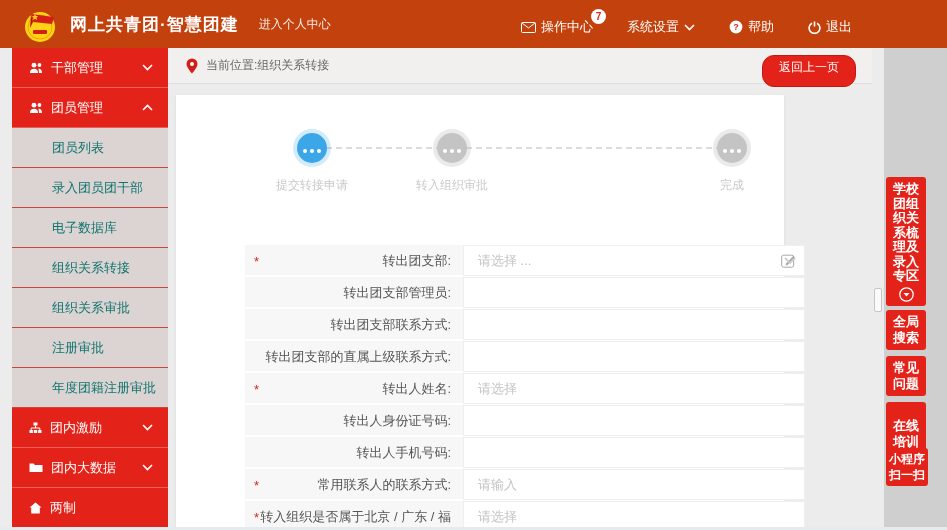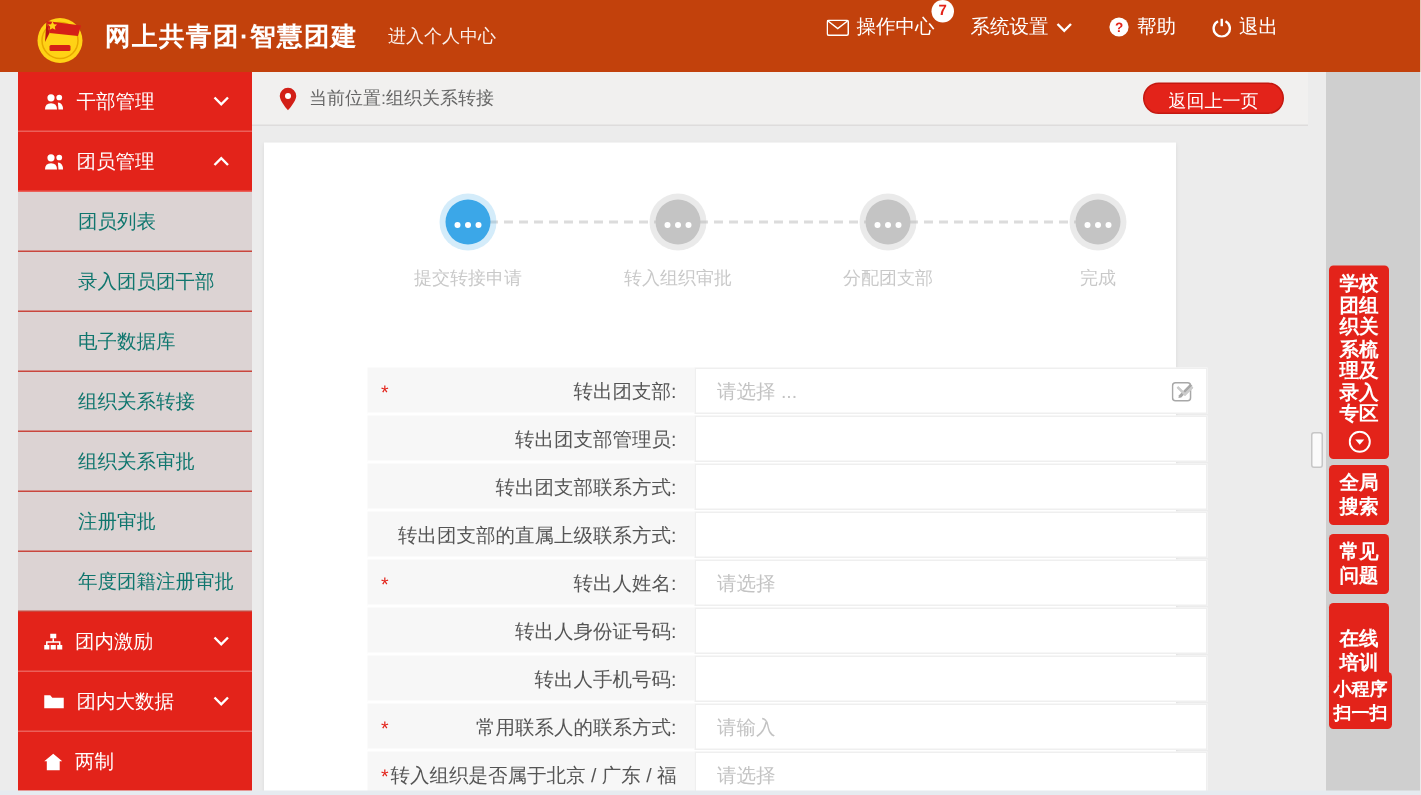--- a/index.html
+++ b/index.html
@@ -4,36 +4,36 @@
 <style>
   * { margin:0; padding:0; box-sizing:border-box; }
   html,body { width:947px; height:530px; overflow:hidden; }
   body { font-family:"Liberation Sans","DejaVu Sans",sans-serif; background:#ececec; position:relative; }
 
   
   .header { position:absolute; left:0; top:0; width:947px; height:48px; background:#c2410c; display:flex; align-items:center; z-index:30; }
   .logo { width:40px; height:40px; margin-left:20px; flex:0 0 auto; }
   .brand-title { color:#fff; font-size:17px; font-weight:bold; margin-left:10px; letter-spacing:1px; }
   .personal-center { color:rgba(255,255,255,0.92); font-size:12px; margin-left:20px; cursor:pointer; }
-  .hnav { position:absolute; right:95px; top:0; height:36px; display:flex; align-items:center; gap:24px; }
+  .hnav { position:absolute; right:95px; top:0; height:36px; display:flex; align-items:flex-end; gap:34px; }
   .hnav-item { color:#fff; font-size:13px; display:flex; align-items:center; gap:5px; cursor:pointer; position:relative; }
   .hnav-item svg { display:block; }
   .badge { position:absolute; top:-9px; right:-13px; background:#fff; color:#e3231a; width:15px; height:15px; border-radius:50%; font-size:10px; font-weight:bold; display:flex; align-items:center; justify-content:center; }
 
   
   .sidebar { position:absolute; left:12px; top:48px; width:156px; height:482px; z-index:20; }
   .side-group { height:40px; background:#e3231a; color:#fff; font-size:13px; display:flex; align-items:center; padding-left:17px; gap:8px; border-bottom:1px solid rgba(255,255,255,0.28); cursor:pointer; position:relative; }
   .side-group .chev { position:absolute; right:15px; }
   .side-sub { height:40px; background:#dcd3d3; color:#0f766e; font-size:13px; display:flex; align-items:center; padding-left:40px; border-bottom:1px solid #c9463d; cursor:pointer; }
 
   
   .crumb-bar { position:absolute; left:168px; top:48px; width:704px; height:36px; background:#f1f0ef; border-bottom:1px solid #dedcdc; display:flex; align-items:center; z-index:10; }
   .crumb-text { color:#666; font-size:12px; margin-left:8px; }
   .pin { margin-left:18px; }
-  .back-btn { position:absolute; right:16px; top:7px; height:21px; line-height:23px; padding:0 16px; background:#e3231a; border:1px solid #c41810; border-radius:12px; color:#fff; font-size:12px; cursor:pointer; }
+  .back-btn { position:absolute; right:16px; top:7px; height:32px; line-height:23px; padding:0 16px; background:#e3231a; border:1px solid #c41810; border-radius:12px; color:#fff; font-size:12px; cursor:pointer; }
 
   
   .card { position:absolute; left:176px; top:95px; width:608px; height:435px; background:#fff; box-shadow:0 1px 3px rgba(0,0,0,0.08); z-index:5; }
 
   
   .step-line { position:absolute; left:140px; top:52px; width:416px; border-top:2px dashed #dcdcdc; }
   .step { position:absolute; top:38px; width:120px; text-align:center; }
   .step.s0 { left:76px; } .step.s1 { left:216px; } .step.s2 { left:356px; } .step.s3 { left:496px; }
   .step-circle { width:30px; height:30px; border-radius:50%; margin:0 auto; display:flex; align-items:center; justify-content:center; background:#c4c4c4; box-shadow:0 0 0 4px rgba(180,180,180,0.28); position:relative; z-index:2; }
   .step-circle.active { background:#3ba7e8; box-shadow:0 0 0 4px rgba(59,167,232,0.22); }
@@ -201,26 +201,20 @@
         <span class="step-dots"><span></span><span></span><span></span></span>
       </div>
     <div class="step-label">提交转接申请</div>
   </div>
   <div class="step s1">
     <div class="step-circle">
         <span class="step-dots"><span></span><span></span><span></span></span>
       </div>
     <div class="step-label">转入组织审批</div>
   </div>
-  <div class="step s2">
-    <div class="step-circle">
-        <span class="step-dots"><span></span><span></span><span></span></span>
-      </div>
-    <div class="step-label">分配团支部</div>
-  </div>
   <div class="step s3">
     <div class="step-circle">
         <span class="step-dots"><span></span><span></span><span></span></span>
       </div>
     <div class="step-label">完成</div>
   </div>
 
   <div class="form">
 
     <div class="frow">

